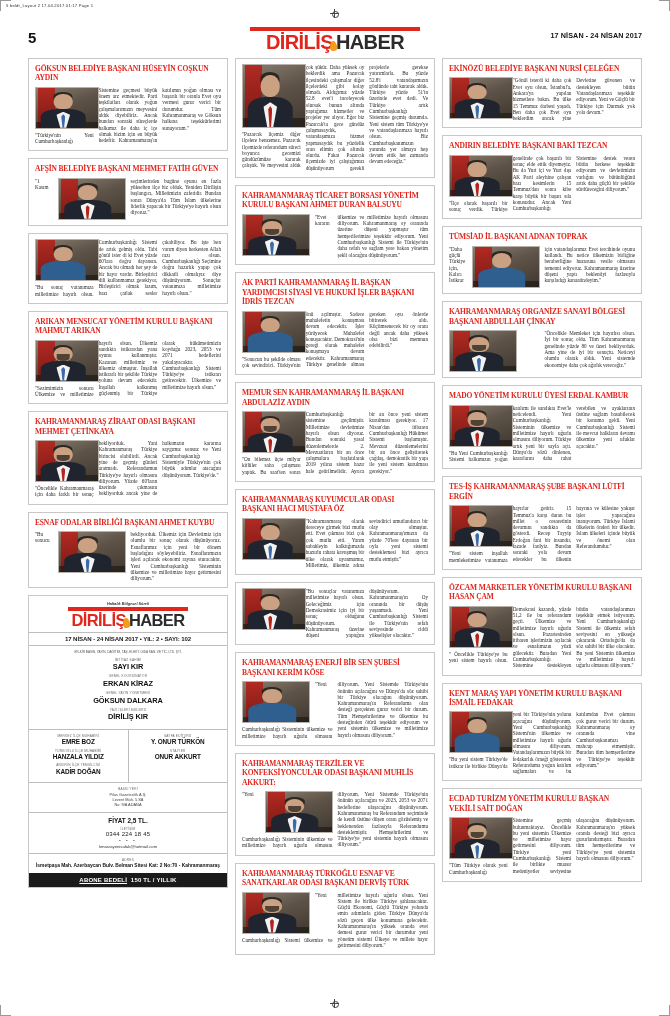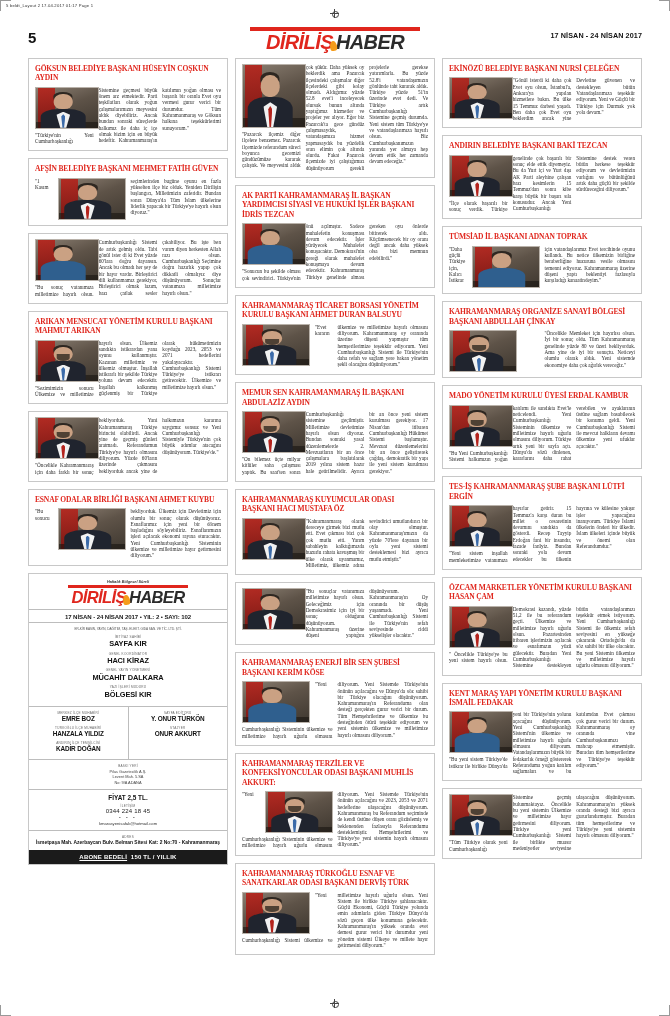--- a/index.html
+++ b/index.html
@@ -44,21 +44,21 @@
     font-family:"Liberation Sans", sans-serif;
     font-weight:bold;font-size:15px;color:#111;
   }
   .logo-wrap{
     position:absolute;left:50%;top:-1px;transform:translateX(-50%);
     text-align:center;line-height:0;
   }
   .logo-bar{height:4px;width:170px;background:#e0261d;margin:0 auto 1px;}
   .logo-text{
     font-family:"Liberation Sans", sans-serif;
-    font-weight:bold;font-style:italic;font-size:20px;letter-spacing:-.6px;
+    font-weight:bold;font-size:20px;letter-spacing:-.6px;
     line-height:20px;white-space:nowrap;position:relative;
   }
   .logo-text .red{color:#e0261d;}
   .logo-text .blk{color:#2b2b2b;}
   .flame{
     display:inline-block;width:7px;height:10px;background:#f59c1a;
     border-radius:60% 60% 50% 50%/70% 70% 40% 40%;
     position:relative;top:2px;margin:0 -1px 0 -3px;transform:rotate(-8deg);
   }
   .issue-date{
@@ -282,20 +282,21 @@
               <i class="shirt"></i>
               <i class="tie"></i>
               <i class="hair"></i>
               <i class="head"></i>
             </div>
             <p>"Sezimimizin sonucu Ülkemize ve milletimize hayırlı olsun. Ülkemiz sandıkta istikrardan yana oyunu kullanmıştır. Kazanan milletimiz ve ülkemiz olmuştur. İnşallah istikrarlı bir şekilde Türkiye yoluna devam edecektir. İnşallah kalkınmış güçlenmiş bir Türkiye olarak hükümetimizin koyduğu 2023, 2053 ve 2071 hedeflerini yakalayacaktır. Cumhurbaşkanlığı Sistemi Türkiye'ye istikrarı getirecektir. Ülkemize ve milletimize hayırlı olsun."</p>
           </div>
           <div style="clear: both;"></div>
         </div>
         <div class="card">
+          <div class="hl">KAHRAMANMARAŞ ZİRAAT ODASI BAŞKANI MEHMET ÇETİNKAYA</div>
           <div class="body c3">
             <div class="ph f-mid tie-red beard" style="width: 62px; height: 40px; margin-left: 0px; margin-right: 5px;">
               <i class="bg"></i>
               <i class="flag"></i>
               <i class="desk"></i>
               <i class="body"></i>
               <i class="shirt"></i>
               <i class="tie"></i>
               <i class="hair"></i>
               <i class="head"></i>
@@ -324,27 +325,27 @@
         <div class="kunye">
           <div class="k-logo">
             <div class="k-tag">Haftalık Bölgesel Süreli</div>
             <div class="logo-bar"></div>
             <div class="logo-text"><span class="red">DİRİLİŞ</span><span class="flame"></span><span class="blk">HABER</span></div>
           </div>
           <div class="k-line">17 NİSAN - 24 NİSAN 2017 • YIL: 2 • SAYI: 102</div>
           <div class="k-sec">
             <div class="k-corp">Er-Kir Basın, Yayın, Dağıtım, TAŞ. ELEKT. GIDA SAN. VE TİC. LTD. ŞTİ.</div>
             <div class="k-role">İMTİYAZ SAHİBİ</div>
-            <div class="k-name">SAYFA KIR</div>
+            <div class="k-name">SAYI KIR</div>
             <div class="k-role">GENEL KOORDİNATÖR</div>
-            <div class="k-name">HACI KİRAZ</div>
+            <div class="k-name">ERKAN KİRAZ</div>
             <div class="k-role">GENEL YAYIN YÖNETMENİ</div>
-            <div class="k-name">MÜCAHİT DALKARA</div>
+            <div class="k-name">GÖKSUN DALKARA</div>
             <div class="k-role">YAZI İŞLERİ MÜDÜRÜ</div>
-            <div class="k-name">BÖLGESİ KIR</div>
+            <div class="k-name">DİRİLİŞ KIR</div>
           </div>
           <div class="k-two">
             <div>
               <div class="k-role">MERKEZ İLÇE MUHABİRİ</div>
               <div class="k-name sm">EMRE BOZ</div>
               <div class="k-role">TÜRKOĞLU İLÇE MUHABİRİ</div>
               <div class="k-name sm">HANZALA YILDIZ</div>
               <div class="k-role">ANDIRIN İLÇE TEMSİLCİSİ</div>
               <div class="k-name sm">KADİR DOĞAN</div>
             </div>
@@ -384,48 +385,48 @@
               <i class="shirt"></i>
               <i class="tie"></i>
               <i class="hair"></i>
               <i class="head"></i>
             </div>
             <p>"Pazarcık ilçemiz diğer ilçelere benzemez. Pazarcık ilçemizde referandum süreci boyunca gecemizi gündüzümüze kararak çalıştık. Ve meyvesini aldık çok şükür. Daha yüksek oy beklerdik ama Pazarcık ilçesindeki çalışmalar diğer ilçelerdeki gibi kolay olmadı. Aldığımız yüzde 52.8 evet'i inceleyecek olursak bunun altında yaptığımız hizmetler ve projeler yer alıyor. Eğer biz Pazarcık'ta gece gündüz çalışmasaydık, vatandaşımıza hizmet yapmasaydık bu yüzdelik oran elimin çok altında olurdu. Fakat Pazarcık ilçemizde iyi çalıştığımızı düşünüyorum gerekli projelerle gerekse yatırımlarla. Bu yüzde 52.8'i vatandaşımızın gönlünde taht kurarak aldık. Türkiye yüzde 51'in üzerinde evet dedi. Ve Türkiye artık Cumhurbaşkanlığı Sistemine geçmiş durumda. Yeni sistem tüm Türkiye'ye ve vatandaşlarımıza hayırlı olsun. Biz Cumhurbaşkanımızın yanında yer almaya hep devam ettik her zamanda devam edeceğiz."</p>
           </div>
           <div style="clear: both;"></div>
         </div>
         <div class="card">
+          <div class="hl">KAHRAMANMARAŞ TİCARET BORSASI YÖNETİM KURULU BAŞKANI AHMET DURAN BALSUYU</div>
+          <div class="body c2">
+            <div class="ph f-left beard" style="width: 66px; height: 40px;">
+              <i class="bg"></i>
+              <i class="flag"></i>
+              <i class="desk"></i>
+              <i class="body"></i>
+              <i class="shirt"></i>
+              <i class="tie"></i>
+              <i class="hair"></i>
+              <i class="head"></i>
+            </div>
+            <p>"Evet kararın ülkemize ve milletimize hayırlı olmasını diliyorum. Kahramanmaraş oy oranında üzerine düşeni yapmıştır tüm hemşerilerimize teşekkür ediyorum. Yeni Cumhurbaşkanlığı Sistemi ile Türkiye'nin daha refah ve sağlam yere bakan yönetim şekli olacağını düşünüyorum."</p>
+          </div>
+          <div style="clear: both;"></div>
+        </div>
+        <div class="card">
           <div class="hl">AK PARTİ KAHRAMANMARAŞ İL BAŞKAN YARDIMCISI SİYASİ VE HUKUKİ İŞLER BAŞKANI İDRİS TEZCAN</div>
           <div class="body c3">
             <div class="ph f-mid casual" style="width: 62px; height: 40px; margin-left: 0px; margin-right: 5px;">
               <i class="bg"></i>
               <i class="flag"></i>
               <i class="desk"></i>
               <i class="body"></i>
               <i class="hair"></i>
               <i class="head"></i>
             </div>
             <p>"Sonucun bu şekilde olması çok sevindirici. Türkiye'nin önü açılmıştır. Sadece muhalefetin konuşması devam edecektir. İşler yürüyecek Muhalefet konuşacaktır. Demokrasi'nin gereği olarak muhalefet konuşmaya devam edecektir. Kahramanmaraş Türkiye genelinde alması gereken oyu önlerde bitirerek aldı. Küçümsenecek bir oy oranı değil ancak daha yüksek olsa bizi memnun edebilirdi."</p>
-          </div>
-          <div style="clear: both;"></div>
-        </div>
-        <div class="card">
-          <div class="hl">KAHRAMANMARAŞ TİCARET BORSASI YÖNETİM KURULU BAŞKANI AHMET DURAN BALSUYU</div>
-          <div class="body c2">
-            <div class="ph f-left beard" style="width: 66px; height: 40px;">
-              <i class="bg"></i>
-              <i class="flag"></i>
-              <i class="desk"></i>
-              <i class="body"></i>
-              <i class="shirt"></i>
-              <i class="tie"></i>
-              <i class="hair"></i>
-              <i class="head"></i>
-            </div>
-            <p>"Evet kararın ülkemize ve milletimize hayırlı olmasını diliyorum. Kahramanmaraş oy oranında üzerine düşeni yapmıştır tüm hemşerilerimize teşekkür ediyorum. Yeni Cumhurbaşkanlığı Sistemi ile Türkiye'nin daha refah ve sağlam yere bakan yönetim şekli olacağını düşünüyorum."</p>
           </div>
           <div style="clear: both;"></div>
         </div>
         <div class="card">
           <div class="hl">MEMUR SEN KAHRAMANMARAŞ İL BAŞKANI ABDULAZİZ AYDIN</div>
           <div class="body c3">
             <div class="ph f-mid tie-red beard" style="width: 62px; height: 40px; margin-left: 0px; margin-right: 5px;">
               <i class="bg"></i>
               <i class="flag"></i>
               <i class="desk"></i>
@@ -649,20 +650,21 @@
               <i class="desk"></i>
               <i class="body"></i>
               <i class="hair"></i>
               <i class="head"></i>
             </div>
             <p>"Bu yeni sistem Türkiye'de istikrar ile birlikte Dünya'da yeni bir Türkiye'nin yolunu açacağını düşünüyorum. Yeni Cumhurbaşkanlığı Sistemi'nin ülkemize ve milletimize hayırlı uğurlu olmasını diliyorum. Vatandaşlarımızın büyük bir fedakarlık örneği göstererek Referanduma yoğun katılım sağlamaları ve bu katılımdan Evet çıkması çok gurur verici bir durum. Kahramanmaraş oy oranında vine Cumhurbaşkanımızı mahcup etmemiştir. Buradan tüm hemşerilerime ve Türkiye'ye teşekkür ediyorum."</p>
           </div>
           <div style="clear: both;"></div>
         </div>
         <div class="card">
+          <div class="hl">ECDAD TURİZM YÖNETİM KURULU BAŞKAN VEKİLİ SAİT DOĞAN</div>
           <div class="body c3">
             <div class="ph f-mid beard" style="width: 62px; height: 40px; margin-left: 0px; margin-right: 5px;">
               <i class="bg"></i>
               <i class="flag"></i>
               <i class="desk"></i>
               <i class="body"></i>
               <i class="shirt"></i>
               <i class="tie"></i>
               <i class="hair"></i>
               <i class="head"></i>

